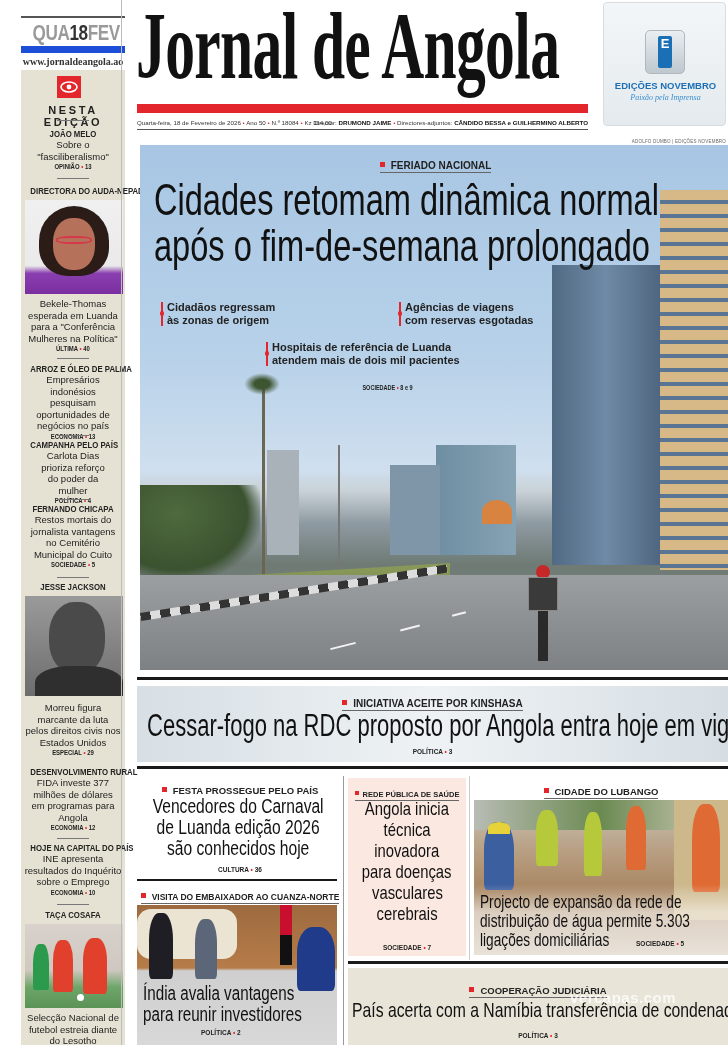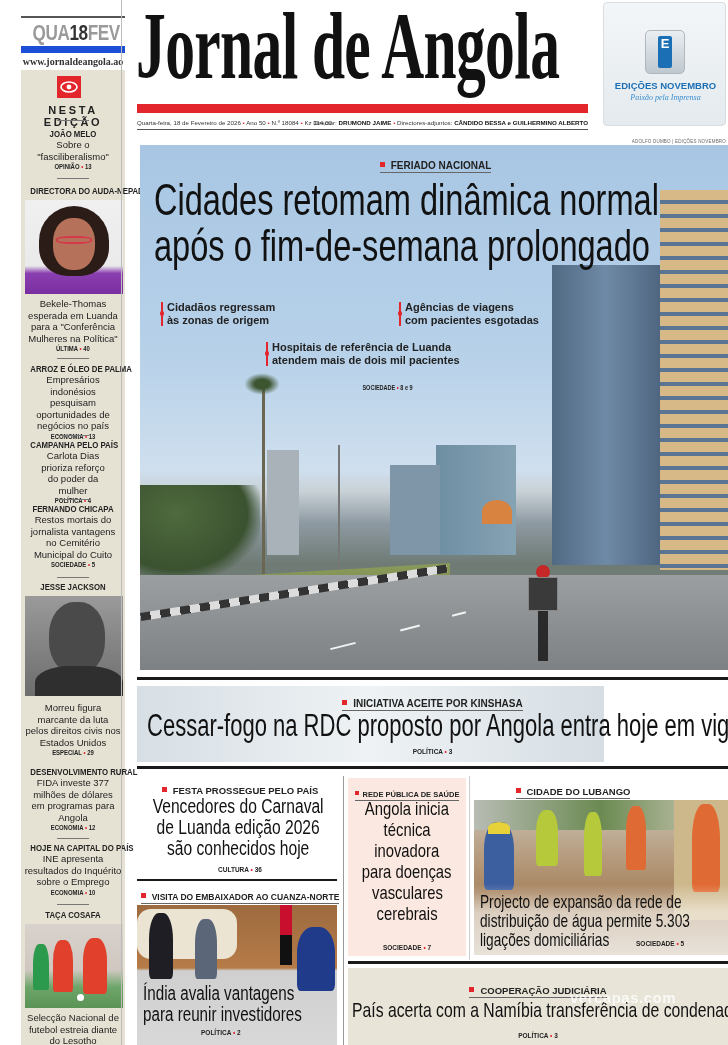--- a/index.html
+++ b/index.html
@@ -61,21 +61,21 @@
   .curb { position: absolute; left: 0; top: 468px; width: 310px; height: 8px; background: repeating-linear-gradient(90deg, #333 0 10px, #ddd 10px 20px); transform: rotate(-9deg); transform-origin: left top; }
   .lane { position: absolute; height: 2px; background: #f2f2f2; }
   .palm-trunk { position: absolute; width: 3px; background: #6b6652; }
   .palm-top { position: absolute; width: 36px; height: 22px; border-radius: 50%; background: radial-gradient(ellipse, #3e5532 30%, transparent 70%); }
   .rider { position: absolute; left: 386px; top: 420px; width: 34px; height: 100px; }
 
   
   .rule-thick { position: absolute; height: 3px; background: #1a1a1a; }
 
   
-  .rdc { position: absolute; left: 137px; top: 686px; width: 467px; height: 76px; background: linear-gradient(90deg, #d7dfe5 0%, #eef2f4 50%, #d6dee4 100%); text-decoration: underline; }
+  .rdc { position: absolute; left: 137px; top: 686px; width: 591px; height: 76px; background: linear-gradient(90deg, #d7dfe5 0%, #eef2f4 50%, #d6dee4 100%); text-decoration: underline; }
   .rdc-kicker { position: absolute; left: 0; top: 7px; width: 591px; text-align: center; }
   .rdc-title { position: absolute; left: 10px; top: 24px; width: 800px; font-size: 31px; line-height: 32px; color: #111; white-space: nowrap; transform: scaleX(0.71); transform-origin: left top; }
   .ref { font-weight: 700; font-size: 6.5px; color: #222; white-space: nowrap; }
   .ref .dot { color: #e3262c; }
 
   
   .col-div { position: absolute; width: 1px; background: #999; }
   .story-kicker-wrap { position: absolute; text-align: center; }
   .carnival-title { position: absolute; left: 143px; top: 796px; width: 244px; text-align: center; font-size: 20px; line-height: 21px; color: #111; transform: scaleX(0.78); transform-origin: left top; }
   .saude-box { position: absolute; left: 348px; top: 778px; width: 118px; height: 178px; background: #fbe8e0; }
@@ -242,21 +242,21 @@
     <div>Cidades retomam dinâmica normal</div>
     <div>após o fim-de-semana prolongado</div>
   </div>
 
   <div class="bullet" style="left:20px;top:156px">
     <div>Cidadãos regressam</div>
       <div>às zonas de origem</div>
   </div>
   <div class="bullet" style="left:258px;top:156px">
     <div>Agências de viagens</div>
-      <div>com pacientes esgotadas</div>
+      <div>com reservas esgotadas</div>
   </div>
   <div class="bullet" style="left:125px;top:196px">
     <div>Hospitais de referência de Luanda</div>
       <div>atendem mais de dois mil pacientes</div>
   </div>
   <div class="hero-ref"><span>SOCIEDADE</span> <span class="dot">•</span> <span>8 e 9</span></div>
 </section>
 
 <div class="rule-thick" style="left:137px;top:677px;width:591px"></div>
 
@@ -314,21 +314,21 @@
     <div><span>técnica</span></div>
     <div><span>inovadora</span></div>
     <div><span>para doenças</span></div>
     <div><span>vasculares</span></div>
     <div><span>cerebrais</span></div>
   </div>
   <div class="ref" style="position:absolute;left:0;top:166px;width:118px;text-align:center"><span>SOCIEDADE</span> <span class="dot">•</span> <span>7</span></div>
 </section>
 
 <section>
-  <div class="story-kicker-wrap" style="left:446px;top:781px;width:254px">
+  <div class="story-kicker-wrap" style="left:474px;top:781px;width:254px">
     <span class="kicker" style="font-size:9.5px"><span class="sq"></span><span>CIDADE DO LUBANGO</span></span>
   </div>
   <div class="lubango-photo">
     <div style="position:absolute;left:0;top:0;width:254px;height:30px;background:linear-gradient(90deg,#b8bcb4,#6b8a52 50%,#d6cfc0)"></div>
     <div style="position:absolute;left:200px;top:0;width:54px;height:120px;background:#cdb88c"></div>
     <div class="person" style="left:10px;top:22px;width:30px;height:68px;background:#3c5fa0"></div>
     <div style="position:absolute;left:14px;top:22px;width:22px;height:12px;border-radius:50% 50% 0 0;background:#e8d23a"></div>
     <div class="person" style="left:62px;top:10px;width:22px;height:56px;background:#b5c93a"></div>
     <div class="person" style="left:110px;top:12px;width:18px;height:64px;background:#b5c93a"></div>
     <div class="person" style="left:152px;top:6px;width:20px;height:64px;background:#e06a33"></div>

